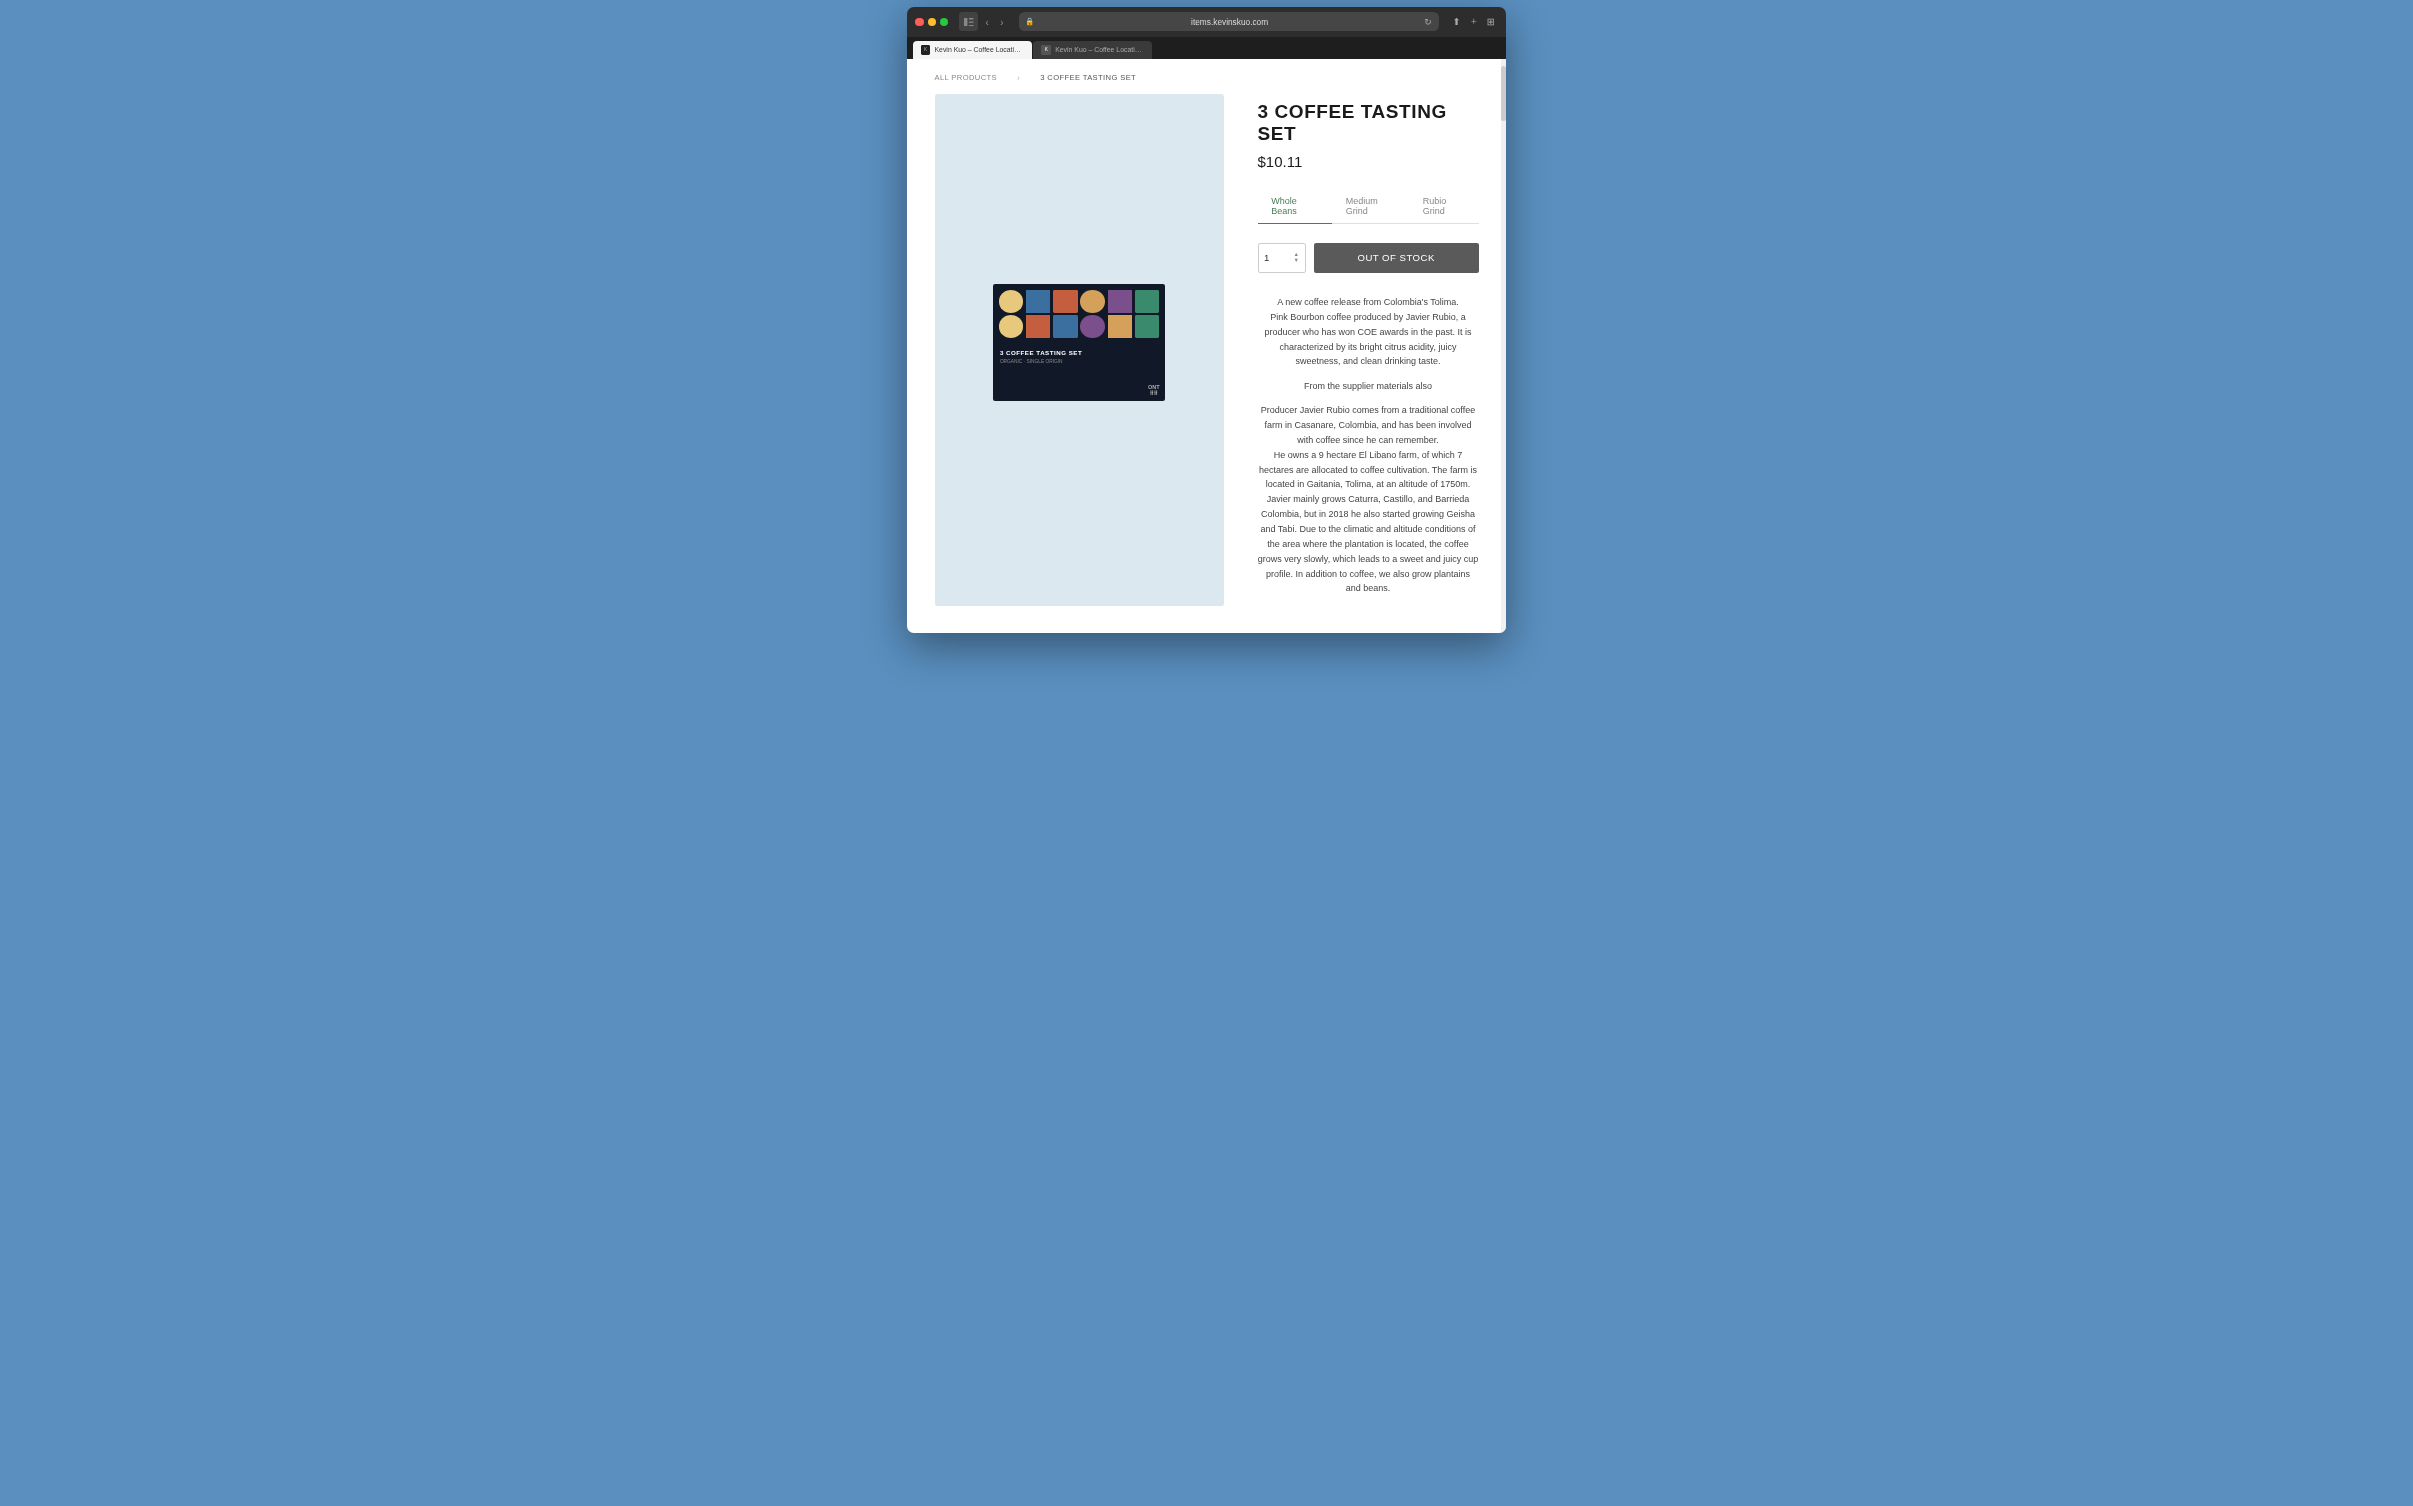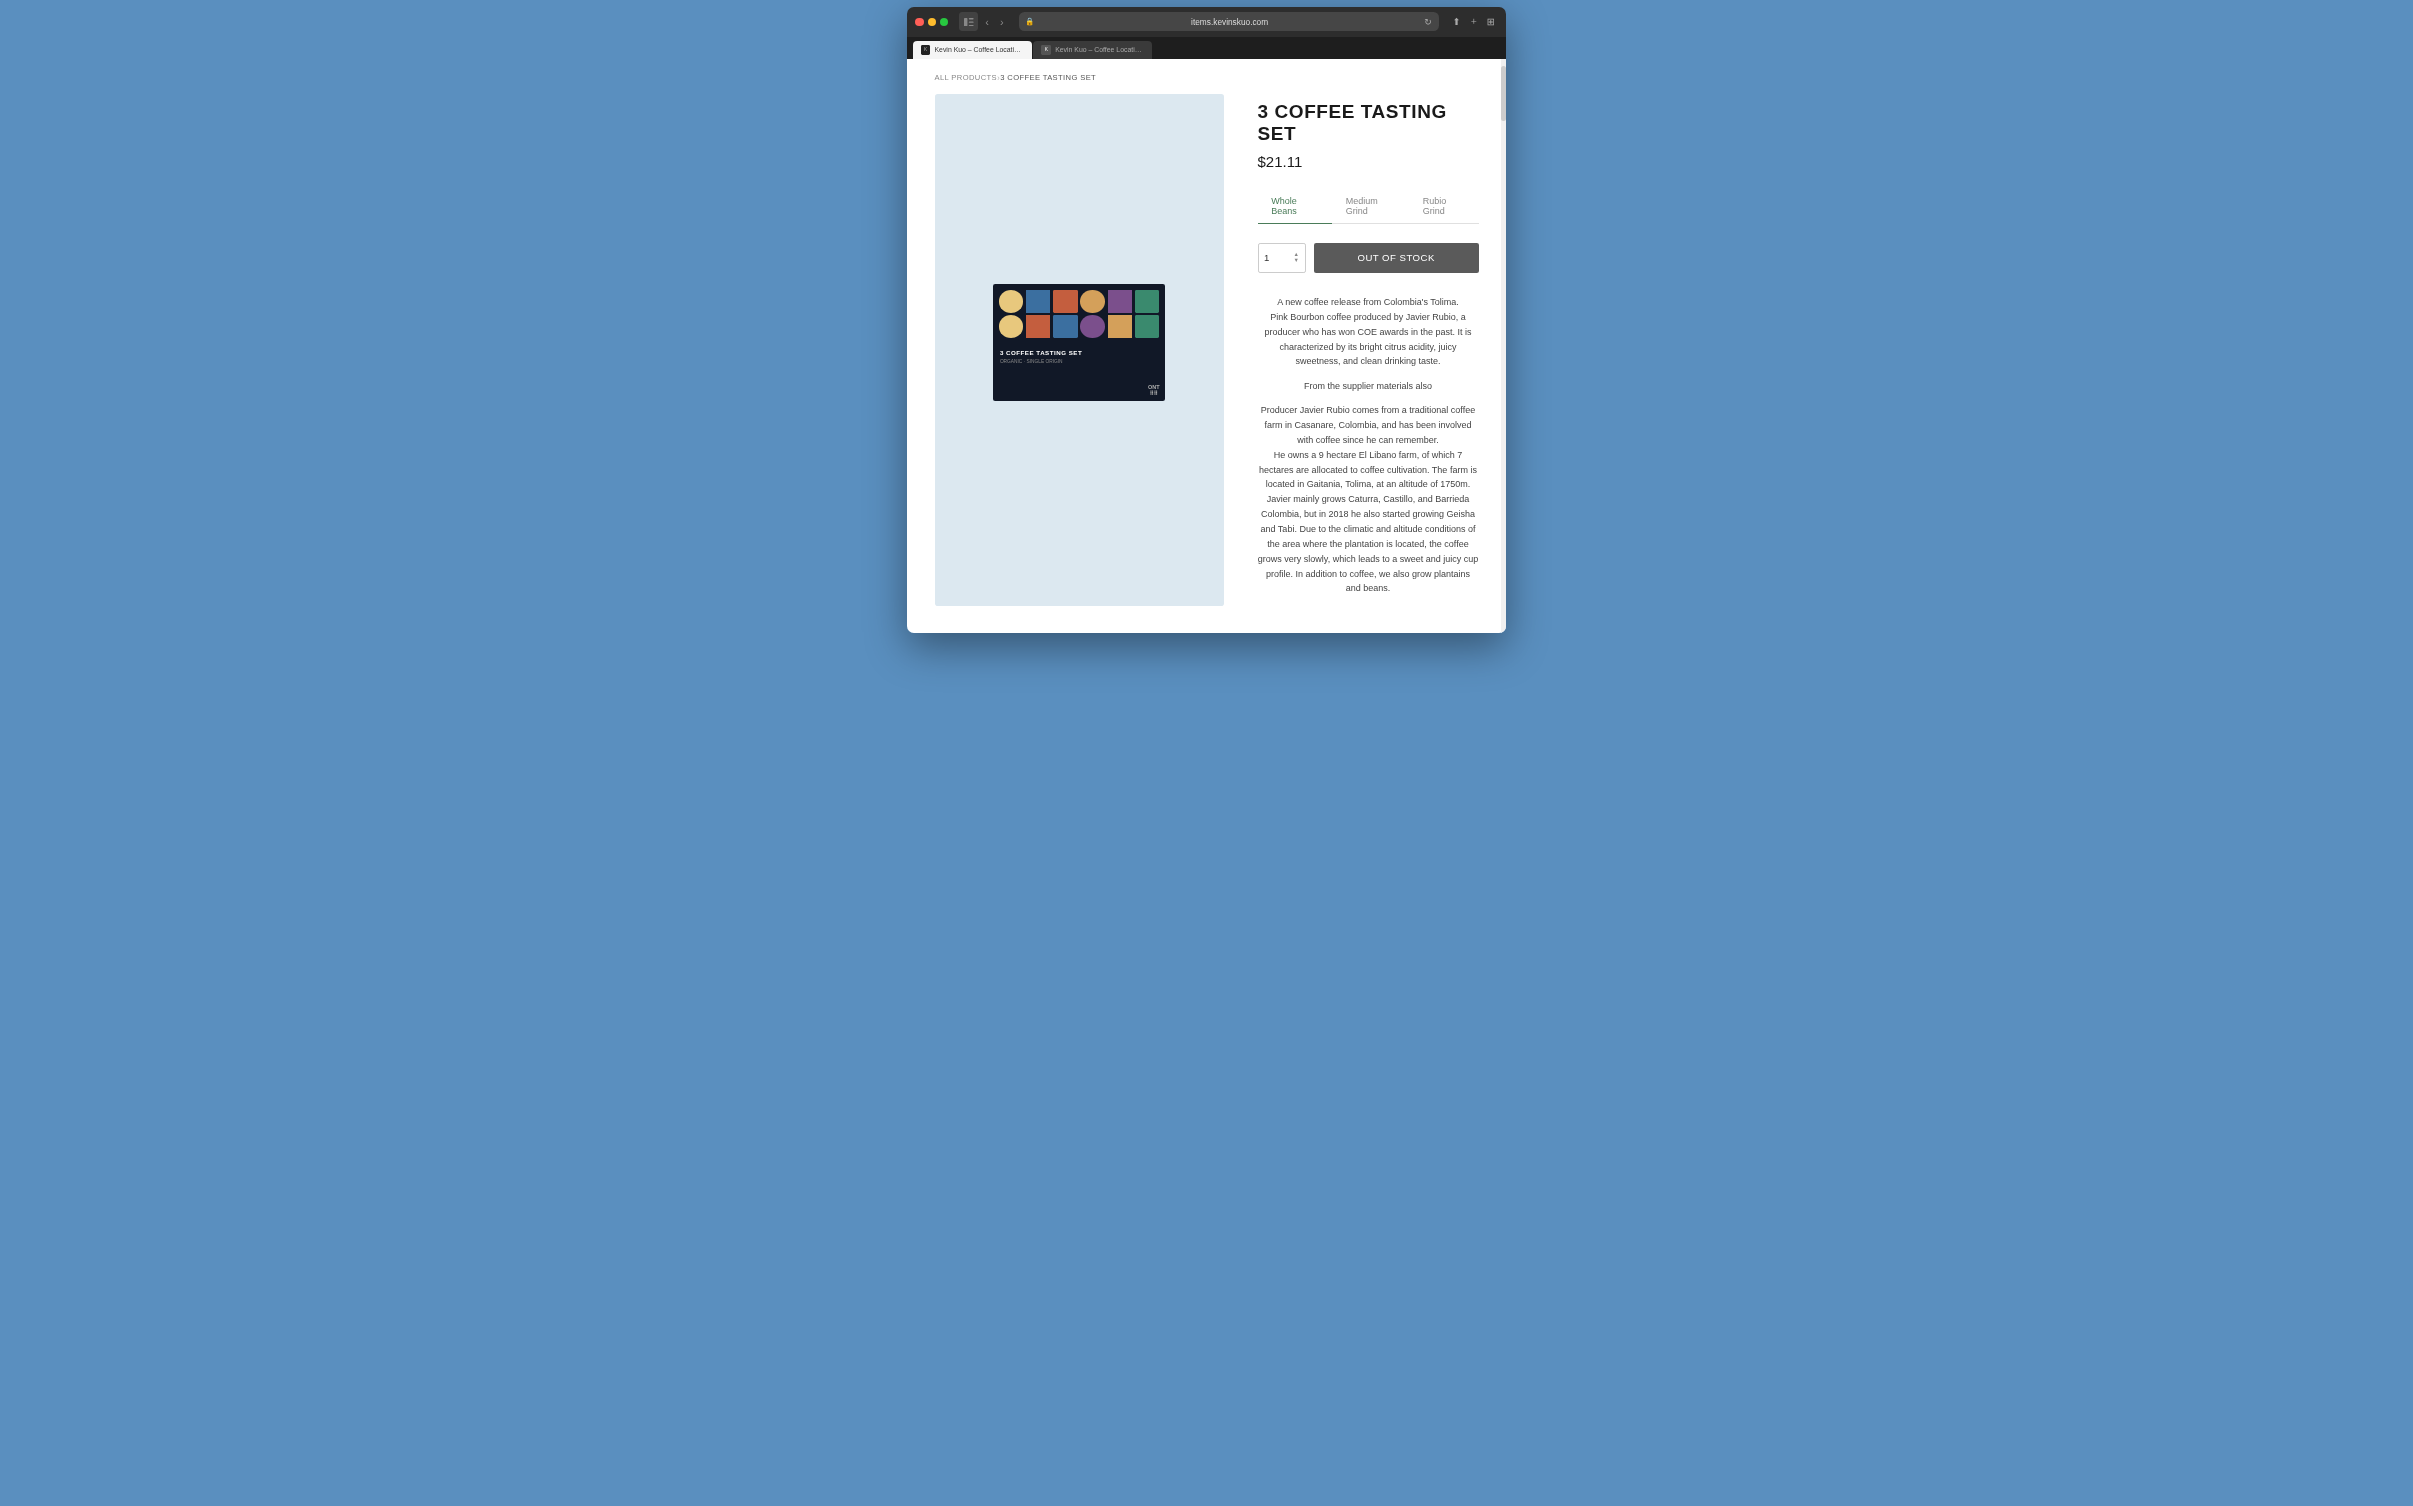--- a/index.html
+++ b/index.html
@@ -181,21 +181,21 @@
       color: #222;
       font-weight: 600;
       border-bottom: 1.4px solid #222;
     }
 
     
     .breadcrumb {
       padding: 13.8px 27.5px 11px;
       display: flex;
       align-items: center;
-      gap: 0;
+      gap: 20px;
       font-size: 7.6px;
       color: #888;
       letter-spacing: 0.05em;
     }
 
     .breadcrumb-link {
       color: #888;
       text-decoration: none;
       cursor: pointer;
     }
@@ -460,21 +460,21 @@
 
               <div style="position:absolute;bottom:5.5px;right:5.5px;color:#aaa;font-size:5.5px;font-weight:700;text-align:center;">
                 ONT<br>⠿⠿
               </div>
             </div>
           </div>
         </div>
 
         <div class="product-details">
           <h1 class="product-title">3 COFFEE TASTING SET</h1>
-          <div class="product-price">$21.11</div>
+          <div class="product-price">$10.11</div>
 
           <div class="grind-tabs">
             <div class="grind-tab active">Whole Beans</div>
             <div class="grind-tab">Medium Grind</div>
             <div class="grind-tab">Rubio Grind</div>
           </div>
 
           <div class="purchase-row">
             <div class="quantity-input">
               <span class="quantity-value">1</span>

